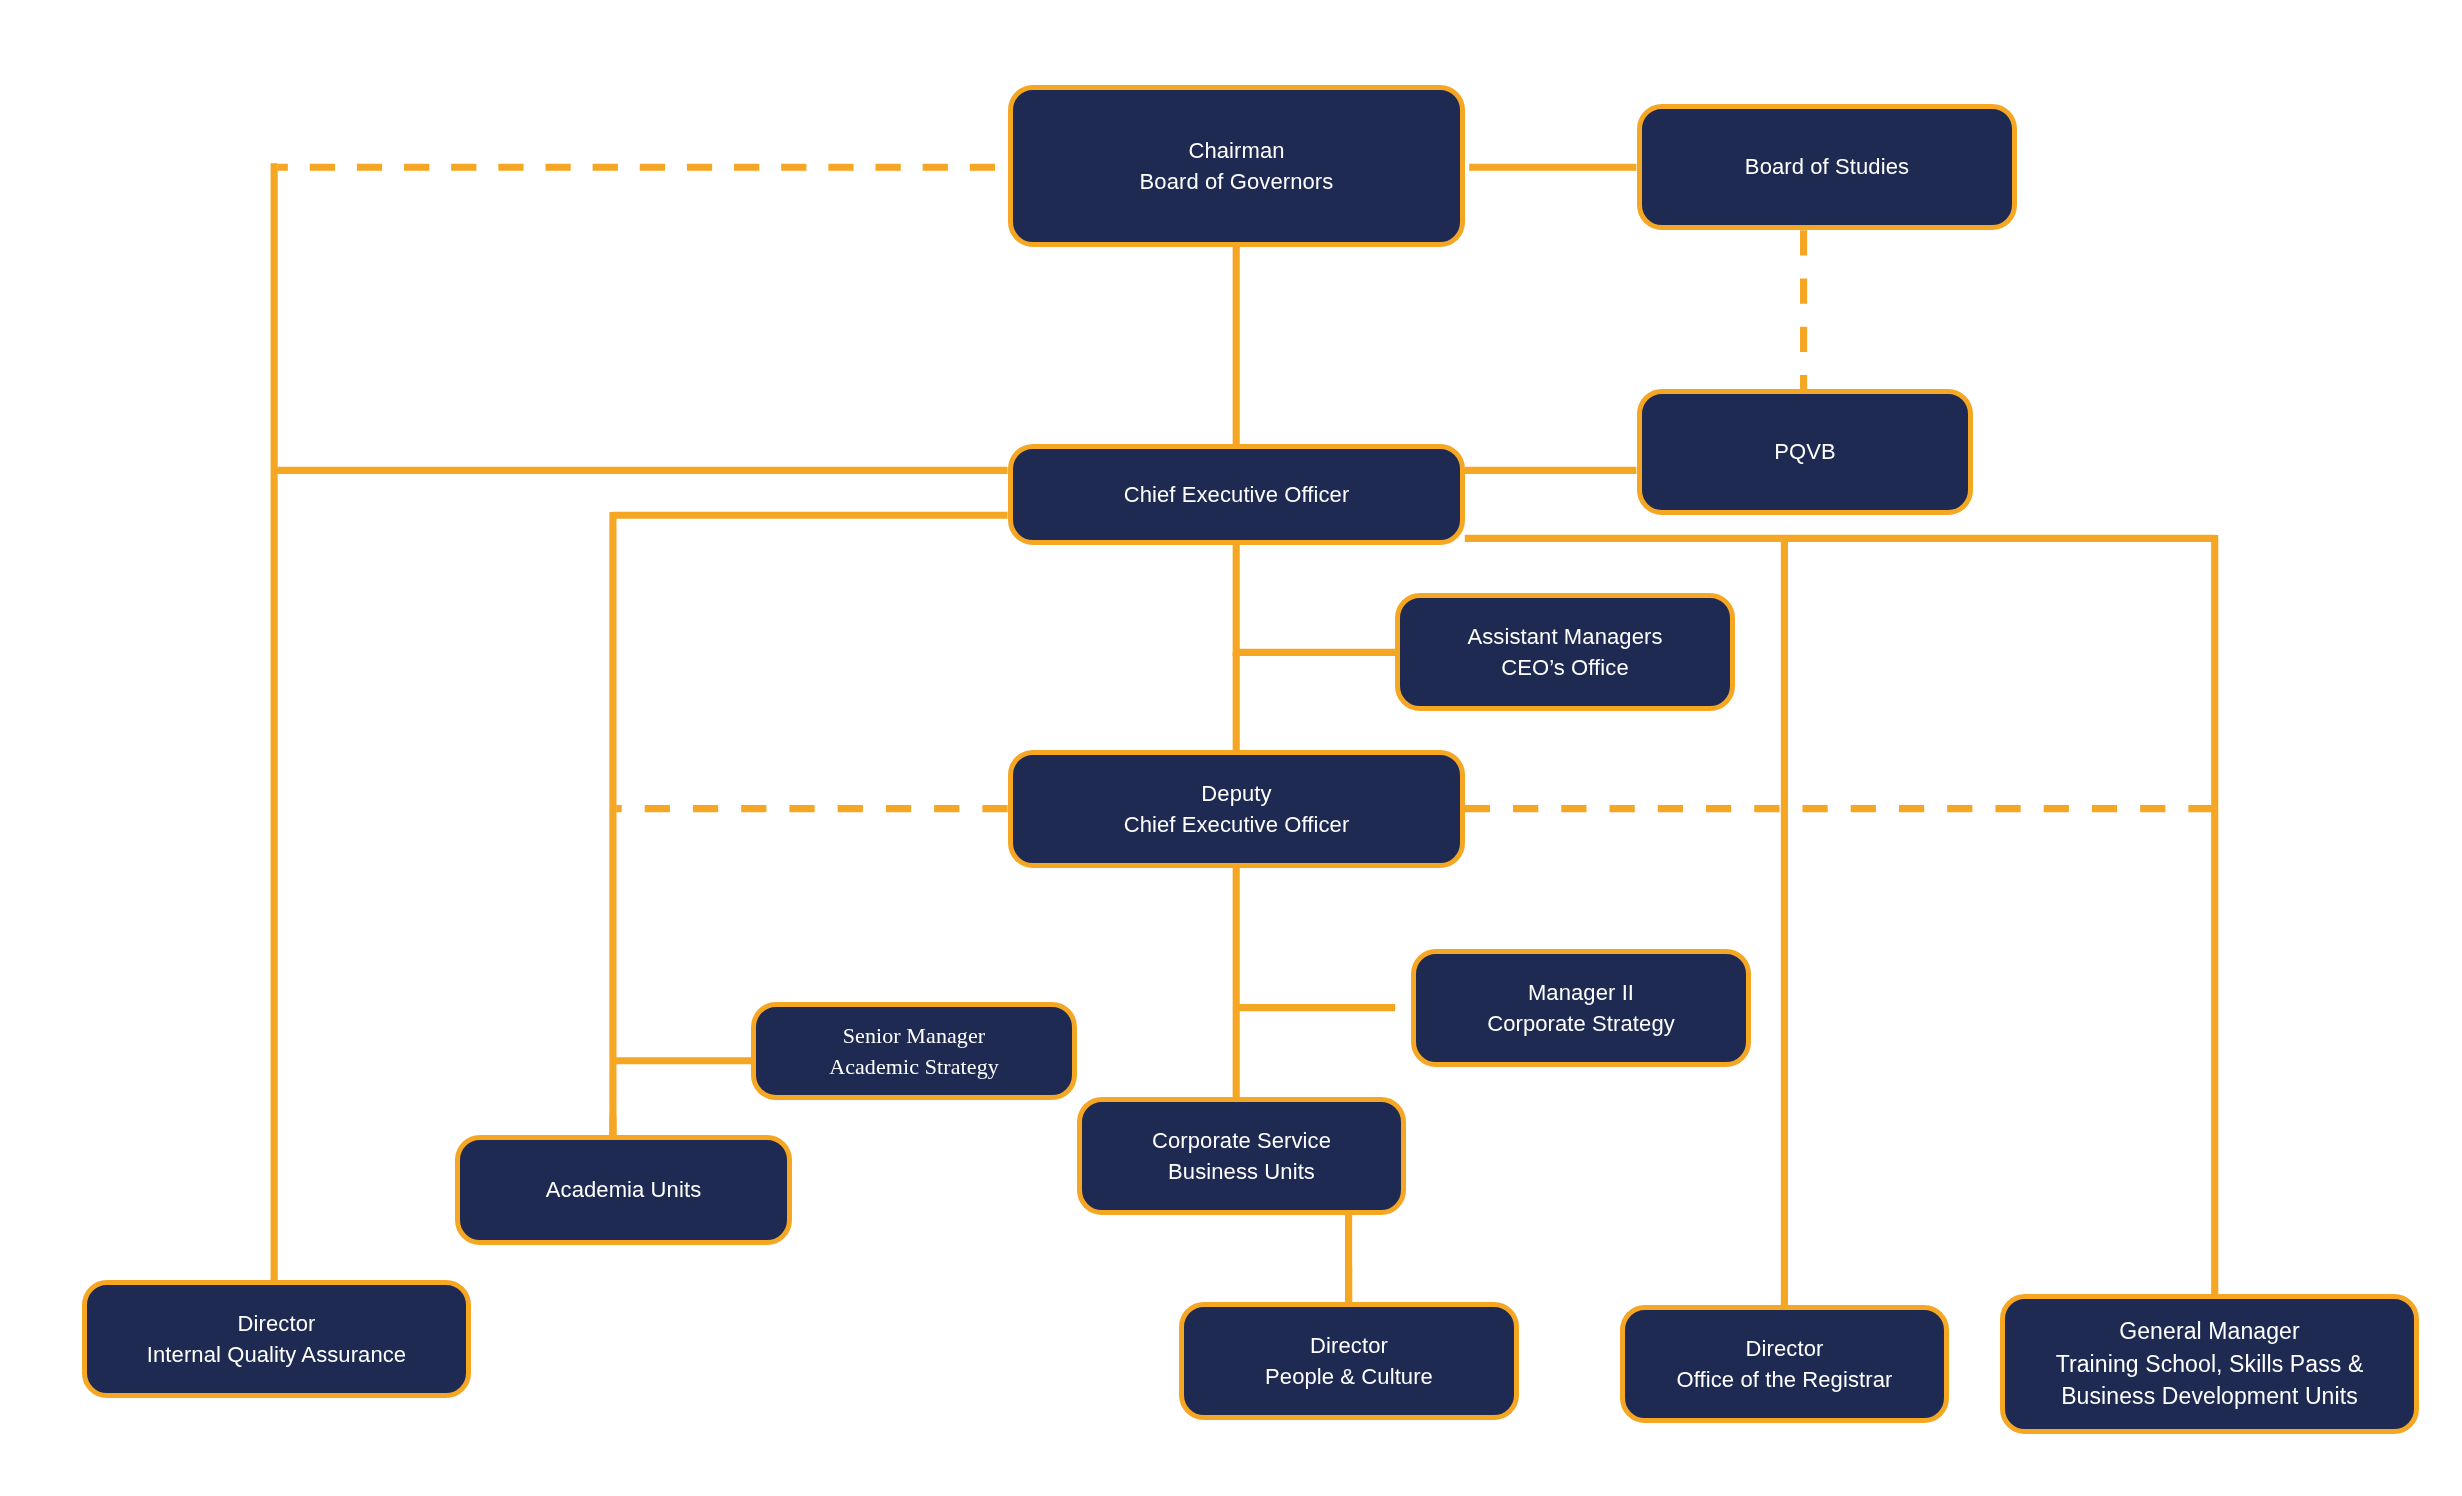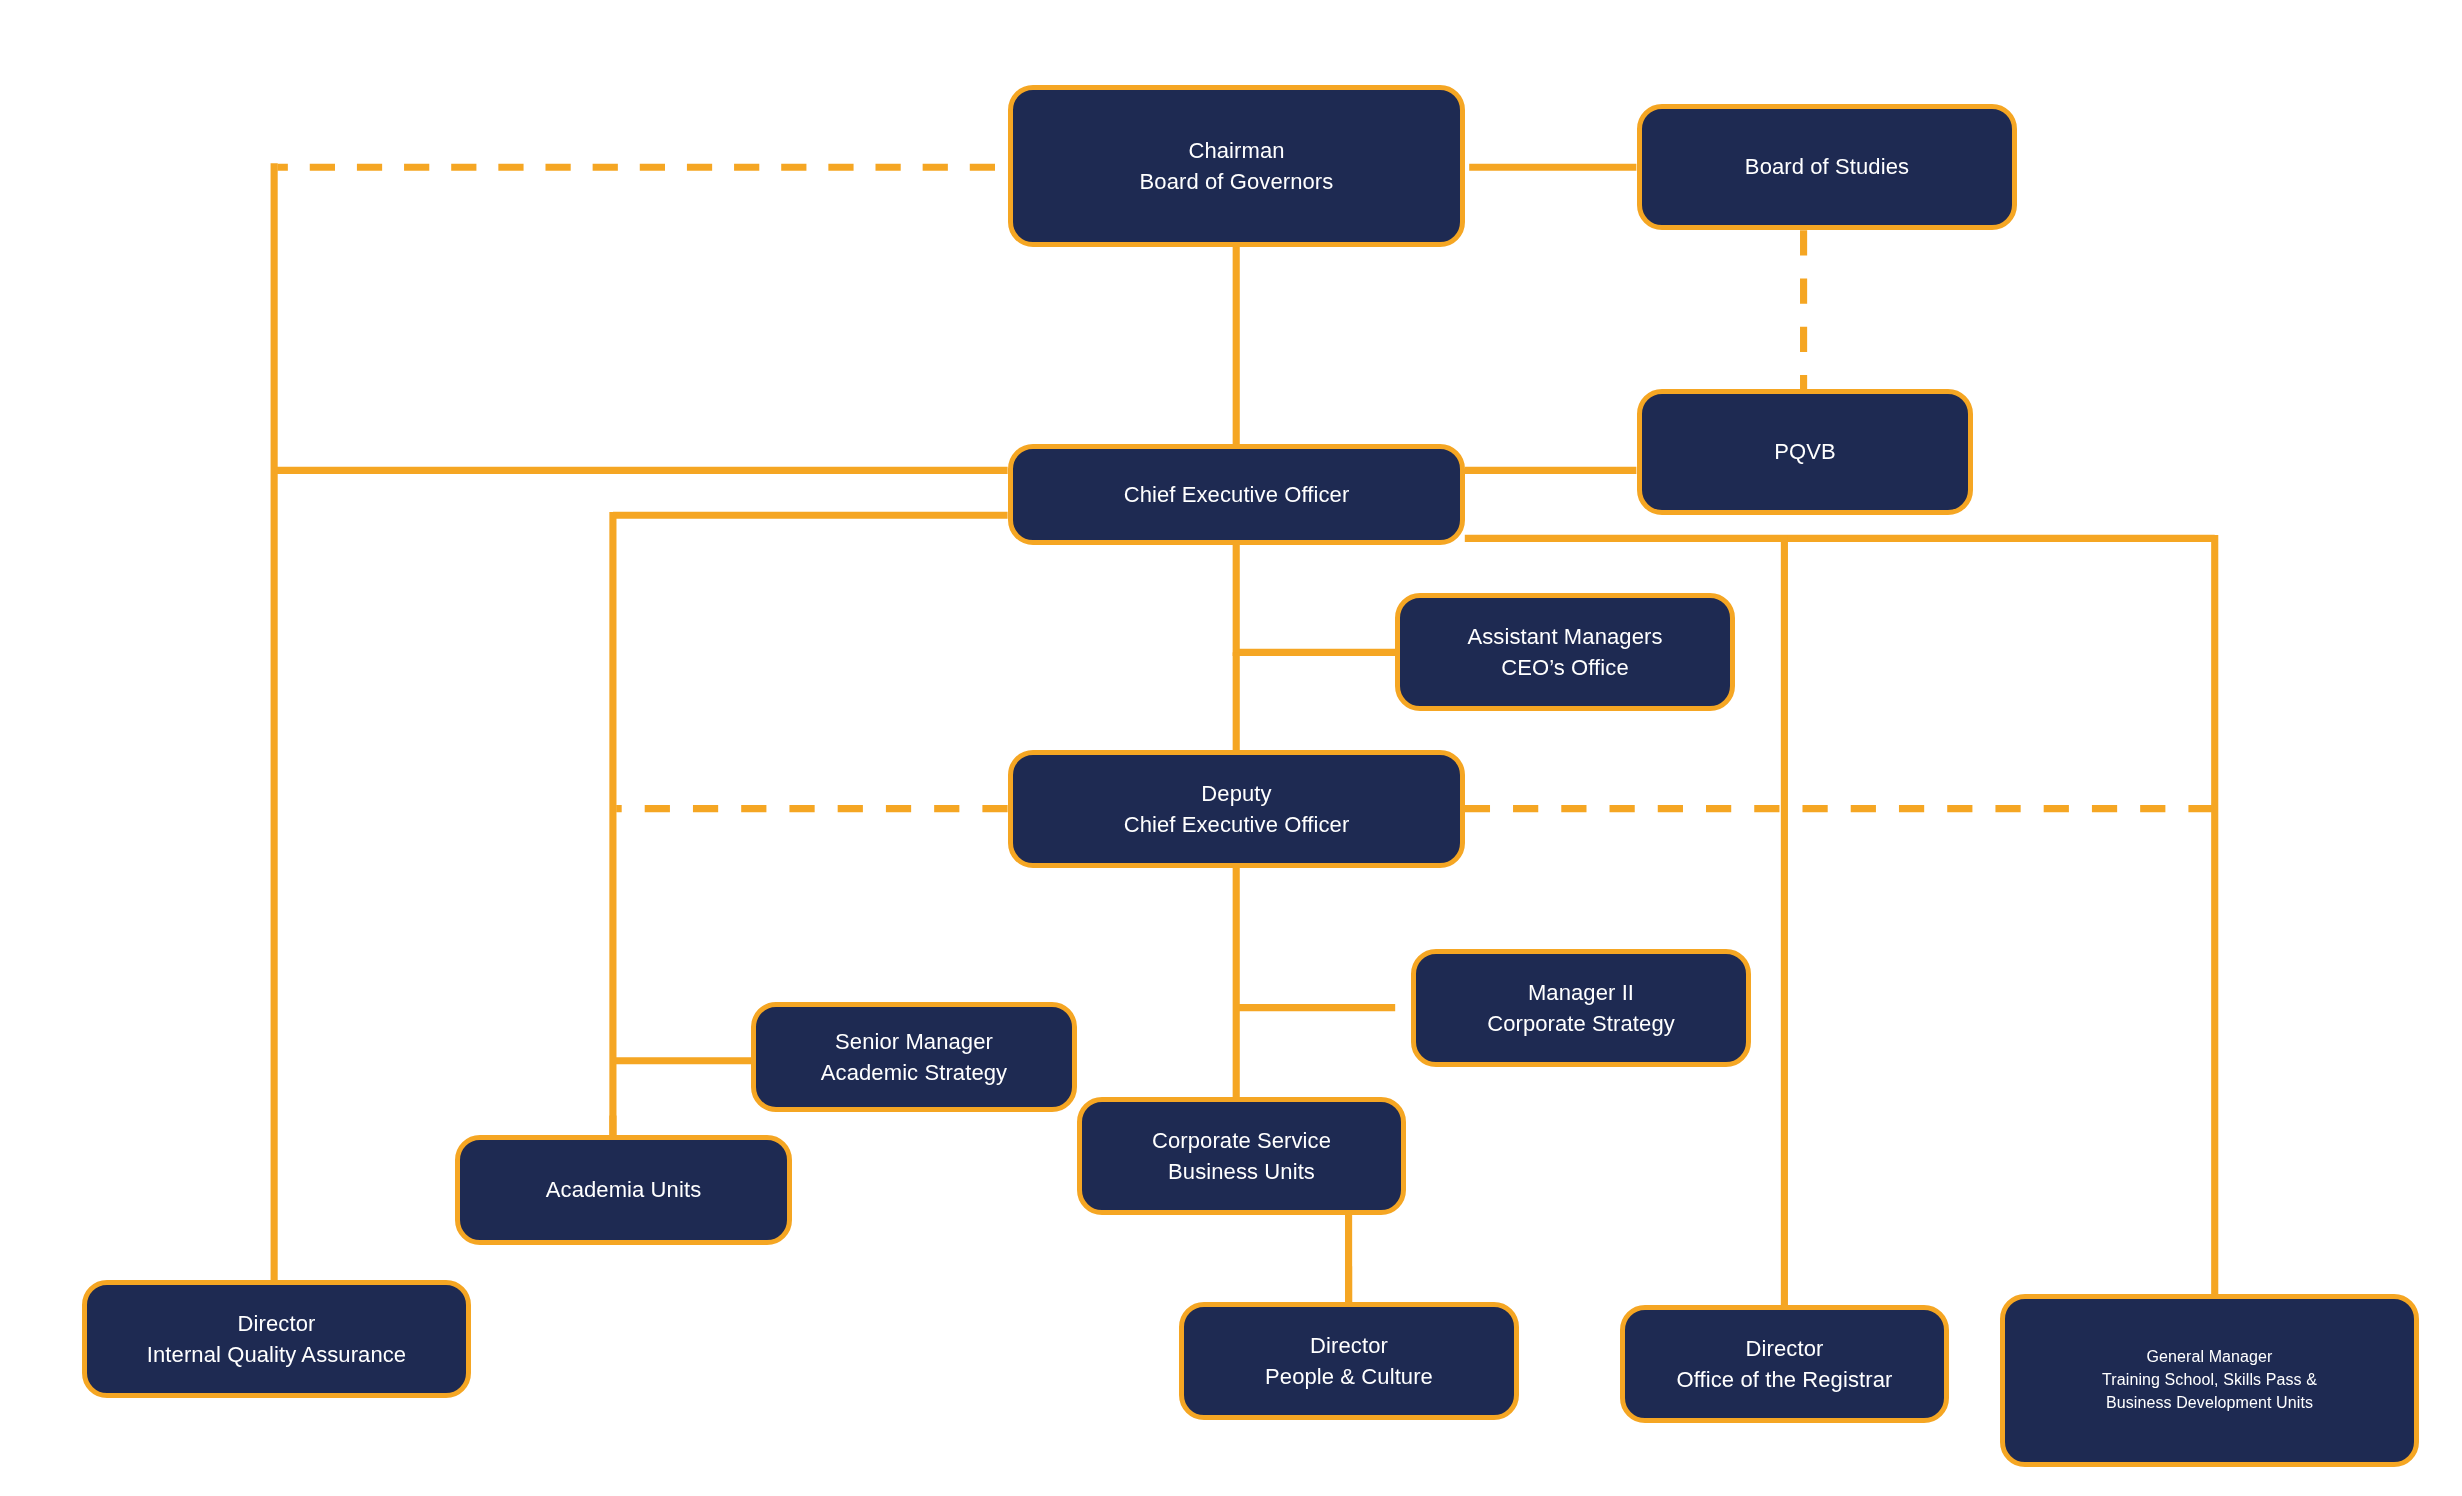--- a/index.html
+++ b/index.html
@@ -125,21 +125,21 @@
     <span class="node-label">Assistant Managers
 CEO’s Office</span>
   </div>
 
   <div class="node" style="left:1008px; top:750px; width:457px; height:118px;">
     <span class="node-label">Deputy
 Chief Executive Officer</span>
   </div>
 
 
-  <div class="node" style="left:751px; top:1002px; width:326px; height:110px;">
+  <div class="node" style="left:751px; top:1002px; width:326px; height:98px;font-family:Liberation Serif, serif;">
     <span class="node-label">Senior Manager
 Academic Strategy</span>
   </div>
 
   <div class="node" style="left:455px; top:1135px; width:337px; height:110px;">
     <span class="node-label">Academia Units</span>
   </div>
 
   <div class="node" style="left:1395px; top:949px; width:340px; height:118px;margin-left:16px;">
     <span class="node-label">Manager II
@@ -159,20 +159,20 @@
   <div class="node" style="left:1179px; top:1302px; width:340px; height:118px;">
     <span class="node-label">Director
 People &amp; Culture</span>
   </div>
 
   <div class="node" style="left:1620px; top:1305px; width:329px; height:118px;">
     <span class="node-label">Director
 Office of the Registrar</span>
   </div>
 
-  <div class="node" style="left:2000px; top:1294px; width:419px; height:173px; font-size:16px;">
+  <div class="node" style="left:2000px; top:1294px; width:419px; height:140px; font-size:23px;">
     <span class="node-label">General Manager
 Training School, Skills Pass &amp;
 Business Development Units</span>
   </div>
 
 </div>
 
 
 </body></html>

